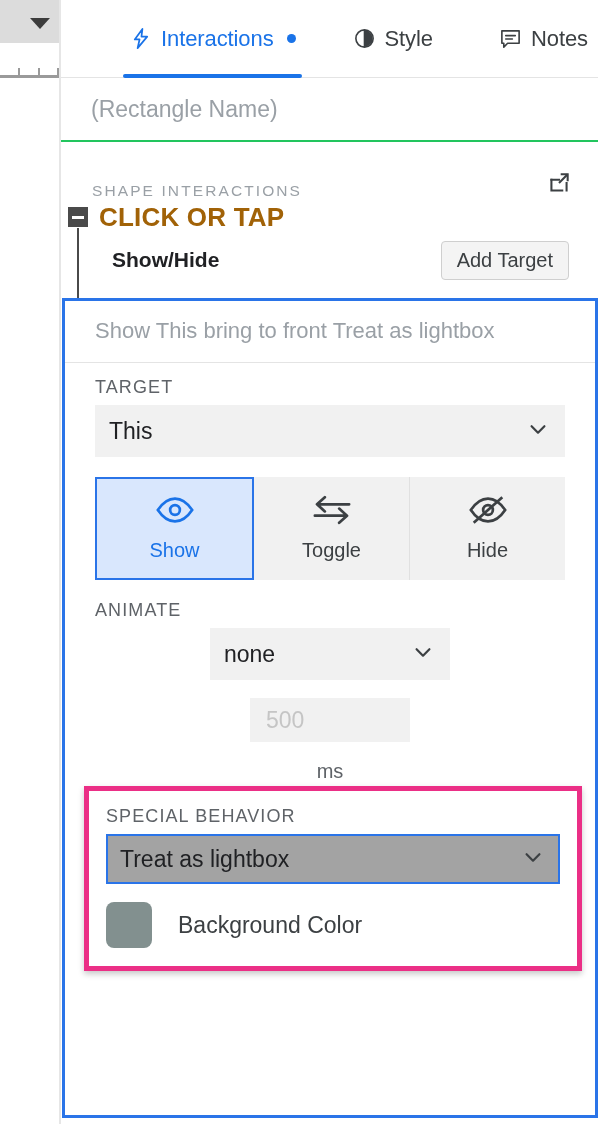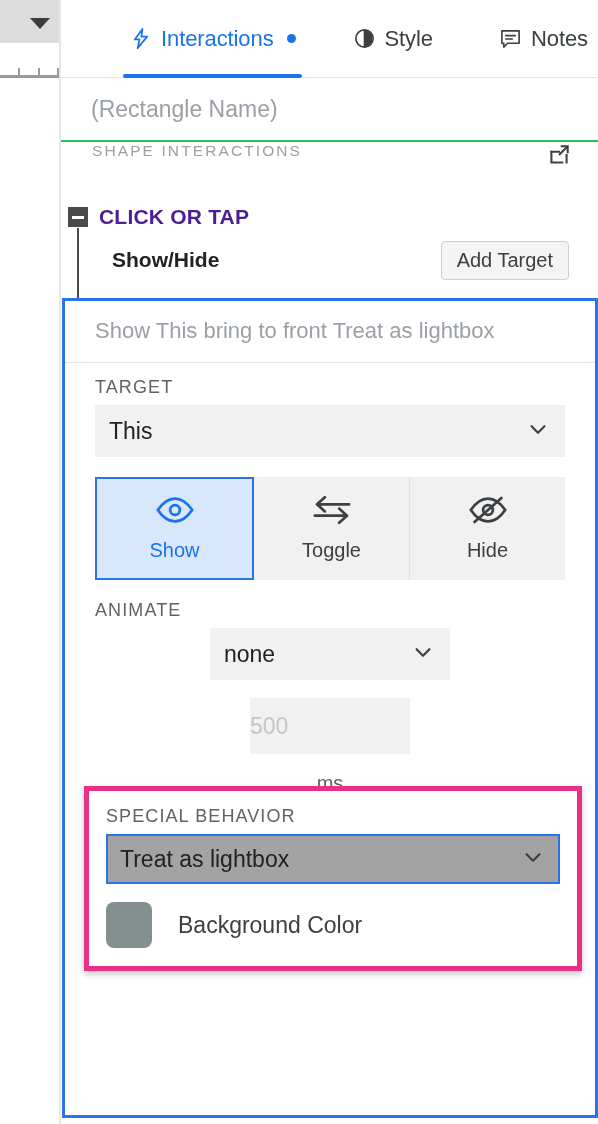--- a/index.html
+++ b/index.html
@@ -65,37 +65,37 @@
 
   
   .name-row {
     height: 64px; display: flex; align-items: center;
     padding-left: 30px; border-bottom: 2px solid #22c55e;
   }
   .name-placeholder { color: #9aa0a6; font-size: 23px; }
 
   
   .section-hdr {
-    height: 58px; display: flex; align-items: flex-start; justify-content: space-between;
+    height: 58px; display: flex; align-items: flex-end; justify-content: space-between;
     padding: 0 26px 0 31px;
   }
   .section-hdr .t {
     color: #9aa0a6; font-size: 15.5px; letter-spacing: 2.1px; font-weight: 400;
   }
   .ext-icon { width: 26px; height: 26px; }
 
   
   .event-row { display: flex; align-items: center; gap: 11px; padding-left: 7px; height: 34px; }
   .minus-box {
     width: 20px; height: 20px; background: #4a4a4a; position: relative; flex: none;
   }
   .minus-box::after {
     content: ""; position: absolute; left: 4px; top: 9px; width: 12px; height: 2.5px; background: #fff;
   }
-  .event-label { font-size: 21px; font-weight: bold; color: #4c1d95; letter-spacing: 0.2px; }
+  .event-label { font-size: 26px; font-weight: bold; color: #a16207; letter-spacing: 0.2px; }
 
   
   .case-row {
     display: flex; align-items: center; justify-content: space-between;
     padding: 0 29px 0 51px; height: 52px; position: relative;
   }
   .case-label { font-size: 21px; font-weight: bold; color: #202124; }
   .add-target-btn {
     background: #f4f4f4; border: 1px solid #cfcfcf; border-radius: 4px;
     font-size: 20px; color: #3c4043; padding: 7px 15px; cursor: pointer;
@@ -135,21 +135,22 @@
   .seg:last-child { border-right: none; }
   .seg.selected {
     background: #d9e7fd; border: 2px solid #2a74e8; color: #1a73e8;
   }
   .seg .seg-ic { width: 40px; height: 30px; }
 
   
   .animate-row { display: flex; align-items: center; gap: 18px; flex-direction: column; }
   .animate-select { width: 240px; }
   .dur-box {
-    background: #f1f1f1; height: 56px; width: 160px; display: flex; align-items: center;
+    background: #f1f1f1; height: 44px; width: 160px; display: flex; align-items: center;
+    padding-left: 16px;
   }
   .dur-box .ph { color: #c5c5c5; font-size: 23px; }
   .ms { font-size: 20px; color: #5f6368; }
 
   
   .more-row {
     display: flex; align-items: center; gap: 11px; padding: 22px 0 0 31px;
   }
   .more-row .t { color: #5f6368; font-size: 18px; letter-spacing: 1.1px; }
   .tri-down {

